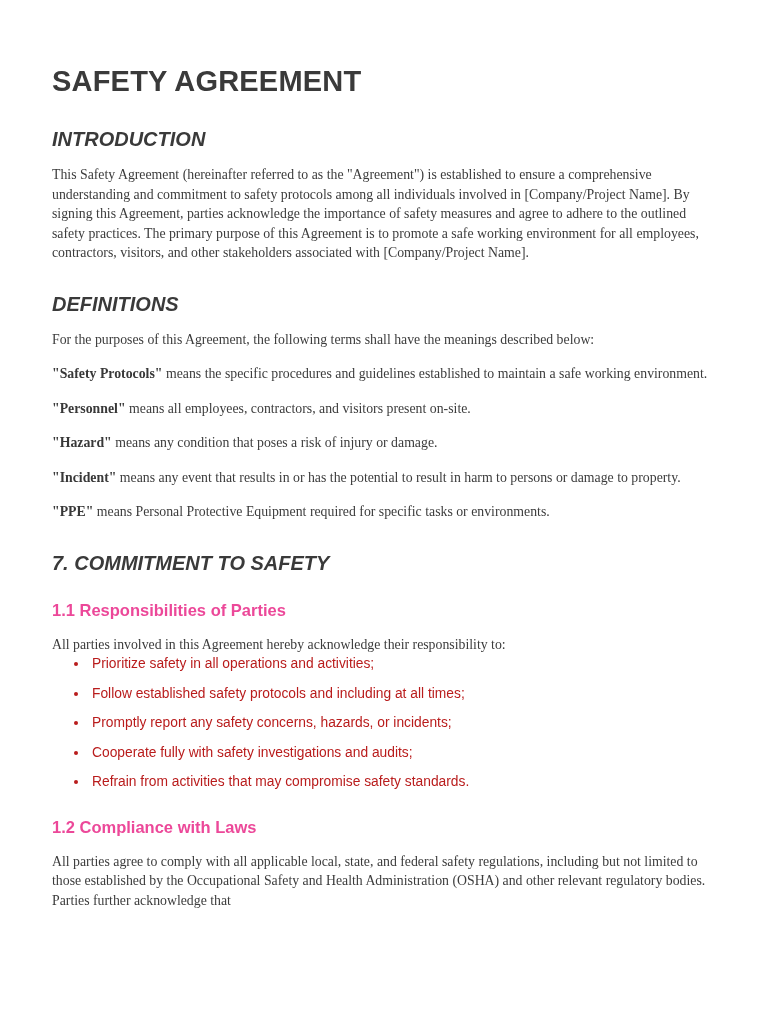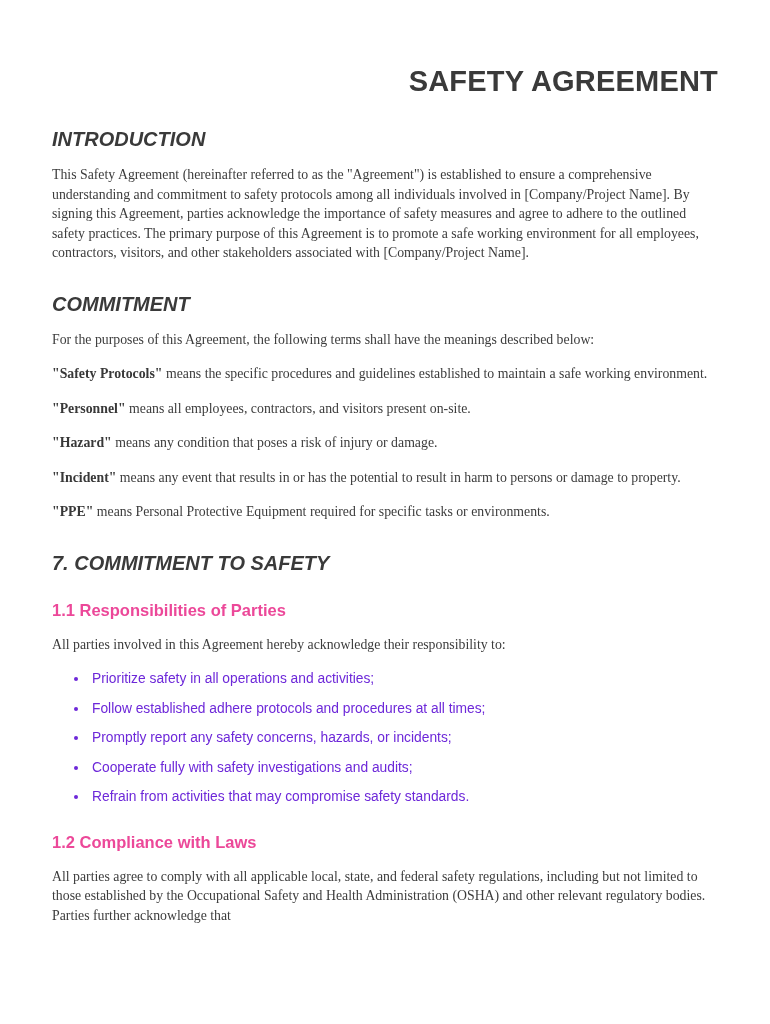--- a/index.html
+++ b/index.html
@@ -17,21 +17,20 @@
     padding: 64px 52px 0 52px;
     color: #3c3c3c;
   }
   h1.doc-title {
     font-size: 29px;
     line-height: 34px;
     font-weight: 700;
     margin: 0;
     color: #3a3a3a;
     letter-spacing: 0.2px;
-    text-align: right;
   }
   h2.section-heading {
     font-size: 20px;
     line-height: 24px;
     font-weight: 700;
     margin: 29px 0 0 0;
     color: #3a3a3a;
     font-style: italic;
   }
   h3.subsection-heading {
@@ -44,63 +43,63 @@
   p.body-text {
     font-size: 13.8px;
     line-height: 19.5px;
     margin: 14px 0 0 0;
     color: #3c3c3c;
     font-family: Liberation Serif, serif;
   }
   p.def-text { margin-top: 15px; }
   p.def-text .term { font-weight: 700; color: #383838; }
   ul.bullet-list {
-    margin: 15px 0 0 0;
+    margin: 0 0 0 0;
     padding: 0 0 0 37px;
     font-size: 13.8px;
     line-height: 19.5px;
-    color: #6d28d9;
+    color: #b91c1c;
   }
   ul.bullet-list li {
     margin: 0 0 10px 0;
     padding-left: 3px;
     list-style-type: disc;
   }
 </style>
 </head>
 <body>
 
 <div class="page">
 
   <h1 class="doc-title">SAFETY AGREEMENT</h1>
 
   <h2 class="section-heading">INTRODUCTION</h2>
   <p class="body-text">This Safety Agreement (hereinafter referred to as the "Agreement") is established to ensure a comprehensive understanding and commitment to safety protocols among all individuals involved in [Company/Project Name]. By signing this Agreement, parties acknowledge the importance of safety measures and agree to adhere to the outlined safety practices. The primary purpose of this Agreement is to promote a safe working environment for all employees, contractors, visitors, and other stakeholders associated with [Company/Project Name].</p>
 
-  <h2 class="section-heading">COMMITMENT</h2>
+  <h2 class="section-heading">DEFINITIONS</h2>
   <p class="body-text">For the purposes of this Agreement, the following terms shall have the meanings described below:</p>
 
   <p class="body-text def-text"><span class="term">"Safety Protocols"</span><span> means the specific procedures and guidelines established to maintain a safe working environment.</span></p>
 
   <p class="body-text def-text"><span class="term">"Personnel"</span><span> means all employees, contractors, and visitors present on-site.</span></p>
 
   <p class="body-text def-text"><span class="term">"Hazard"</span><span> means any condition that poses a risk of injury or damage.</span></p>
 
   <p class="body-text def-text"><span class="term">"Incident"</span><span> means any event that results in or has the potential to result in harm to persons or damage to property.</span></p>
 
   <p class="body-text def-text"><span class="term">"PPE"</span><span> means Personal Protective Equipment required for specific tasks or environments.</span></p>
 
   <h2 class="section-heading">7. COMMITMENT TO SAFETY</h2>
 
   <h3 class="subsection-heading">1.1 Responsibilities of Parties</h3>
   <p class="body-text">All parties involved in this Agreement hereby acknowledge their responsibility to:</p>
 
   <ul class="bullet-list">
     <li>Prioritize safety in all operations and activities;</li>
-    <li>Follow established adhere protocols and procedures at all times;</li>
+    <li>Follow established safety protocols and including at all times;</li>
     <li>Promptly report any safety concerns, hazards, or incidents;</li>
     <li>Cooperate fully with safety investigations and audits;</li>
     <li>Refrain from activities that may compromise safety standards.</li>
   </ul>
 
   <h3 class="subsection-heading">1.2 Compliance with Laws</h3>
   <p class="body-text">All parties agree to comply with all applicable local, state, and federal safety regulations, including but not limited to those established by the Occupational Safety and Health Administration (OSHA) and other relevant regulatory bodies. Parties further acknowledge that</p>
 
 </div>
 

